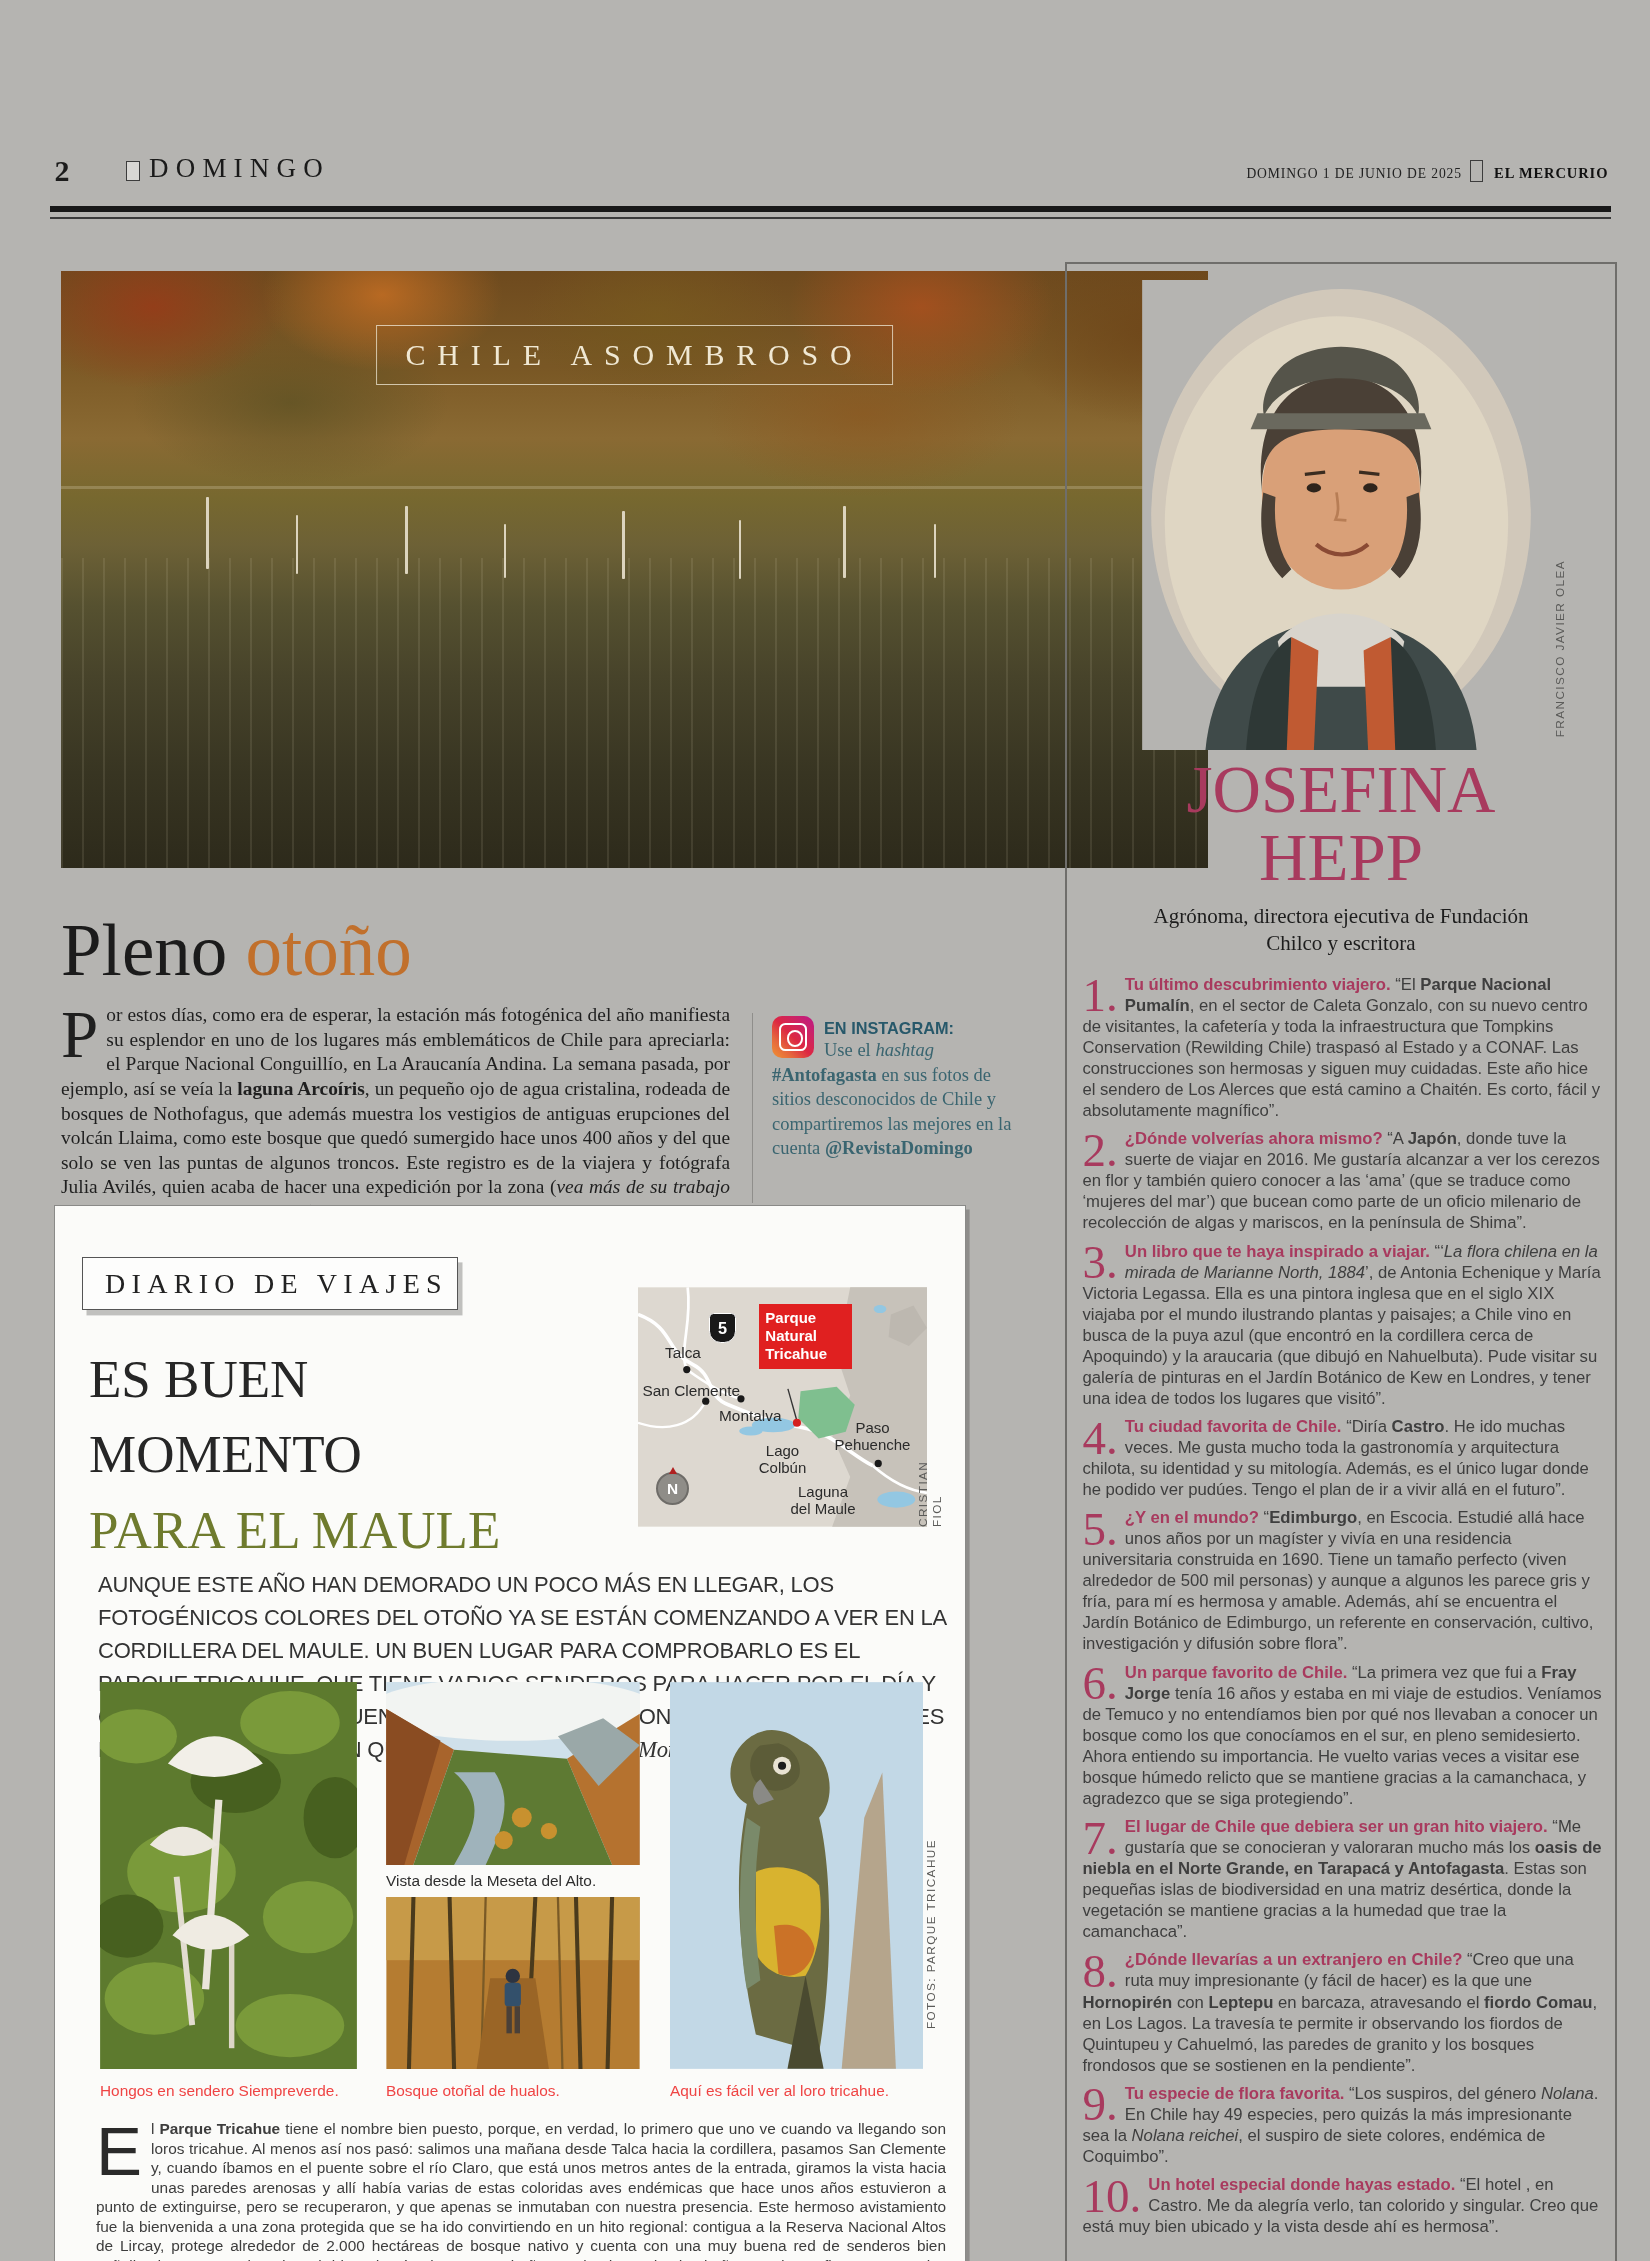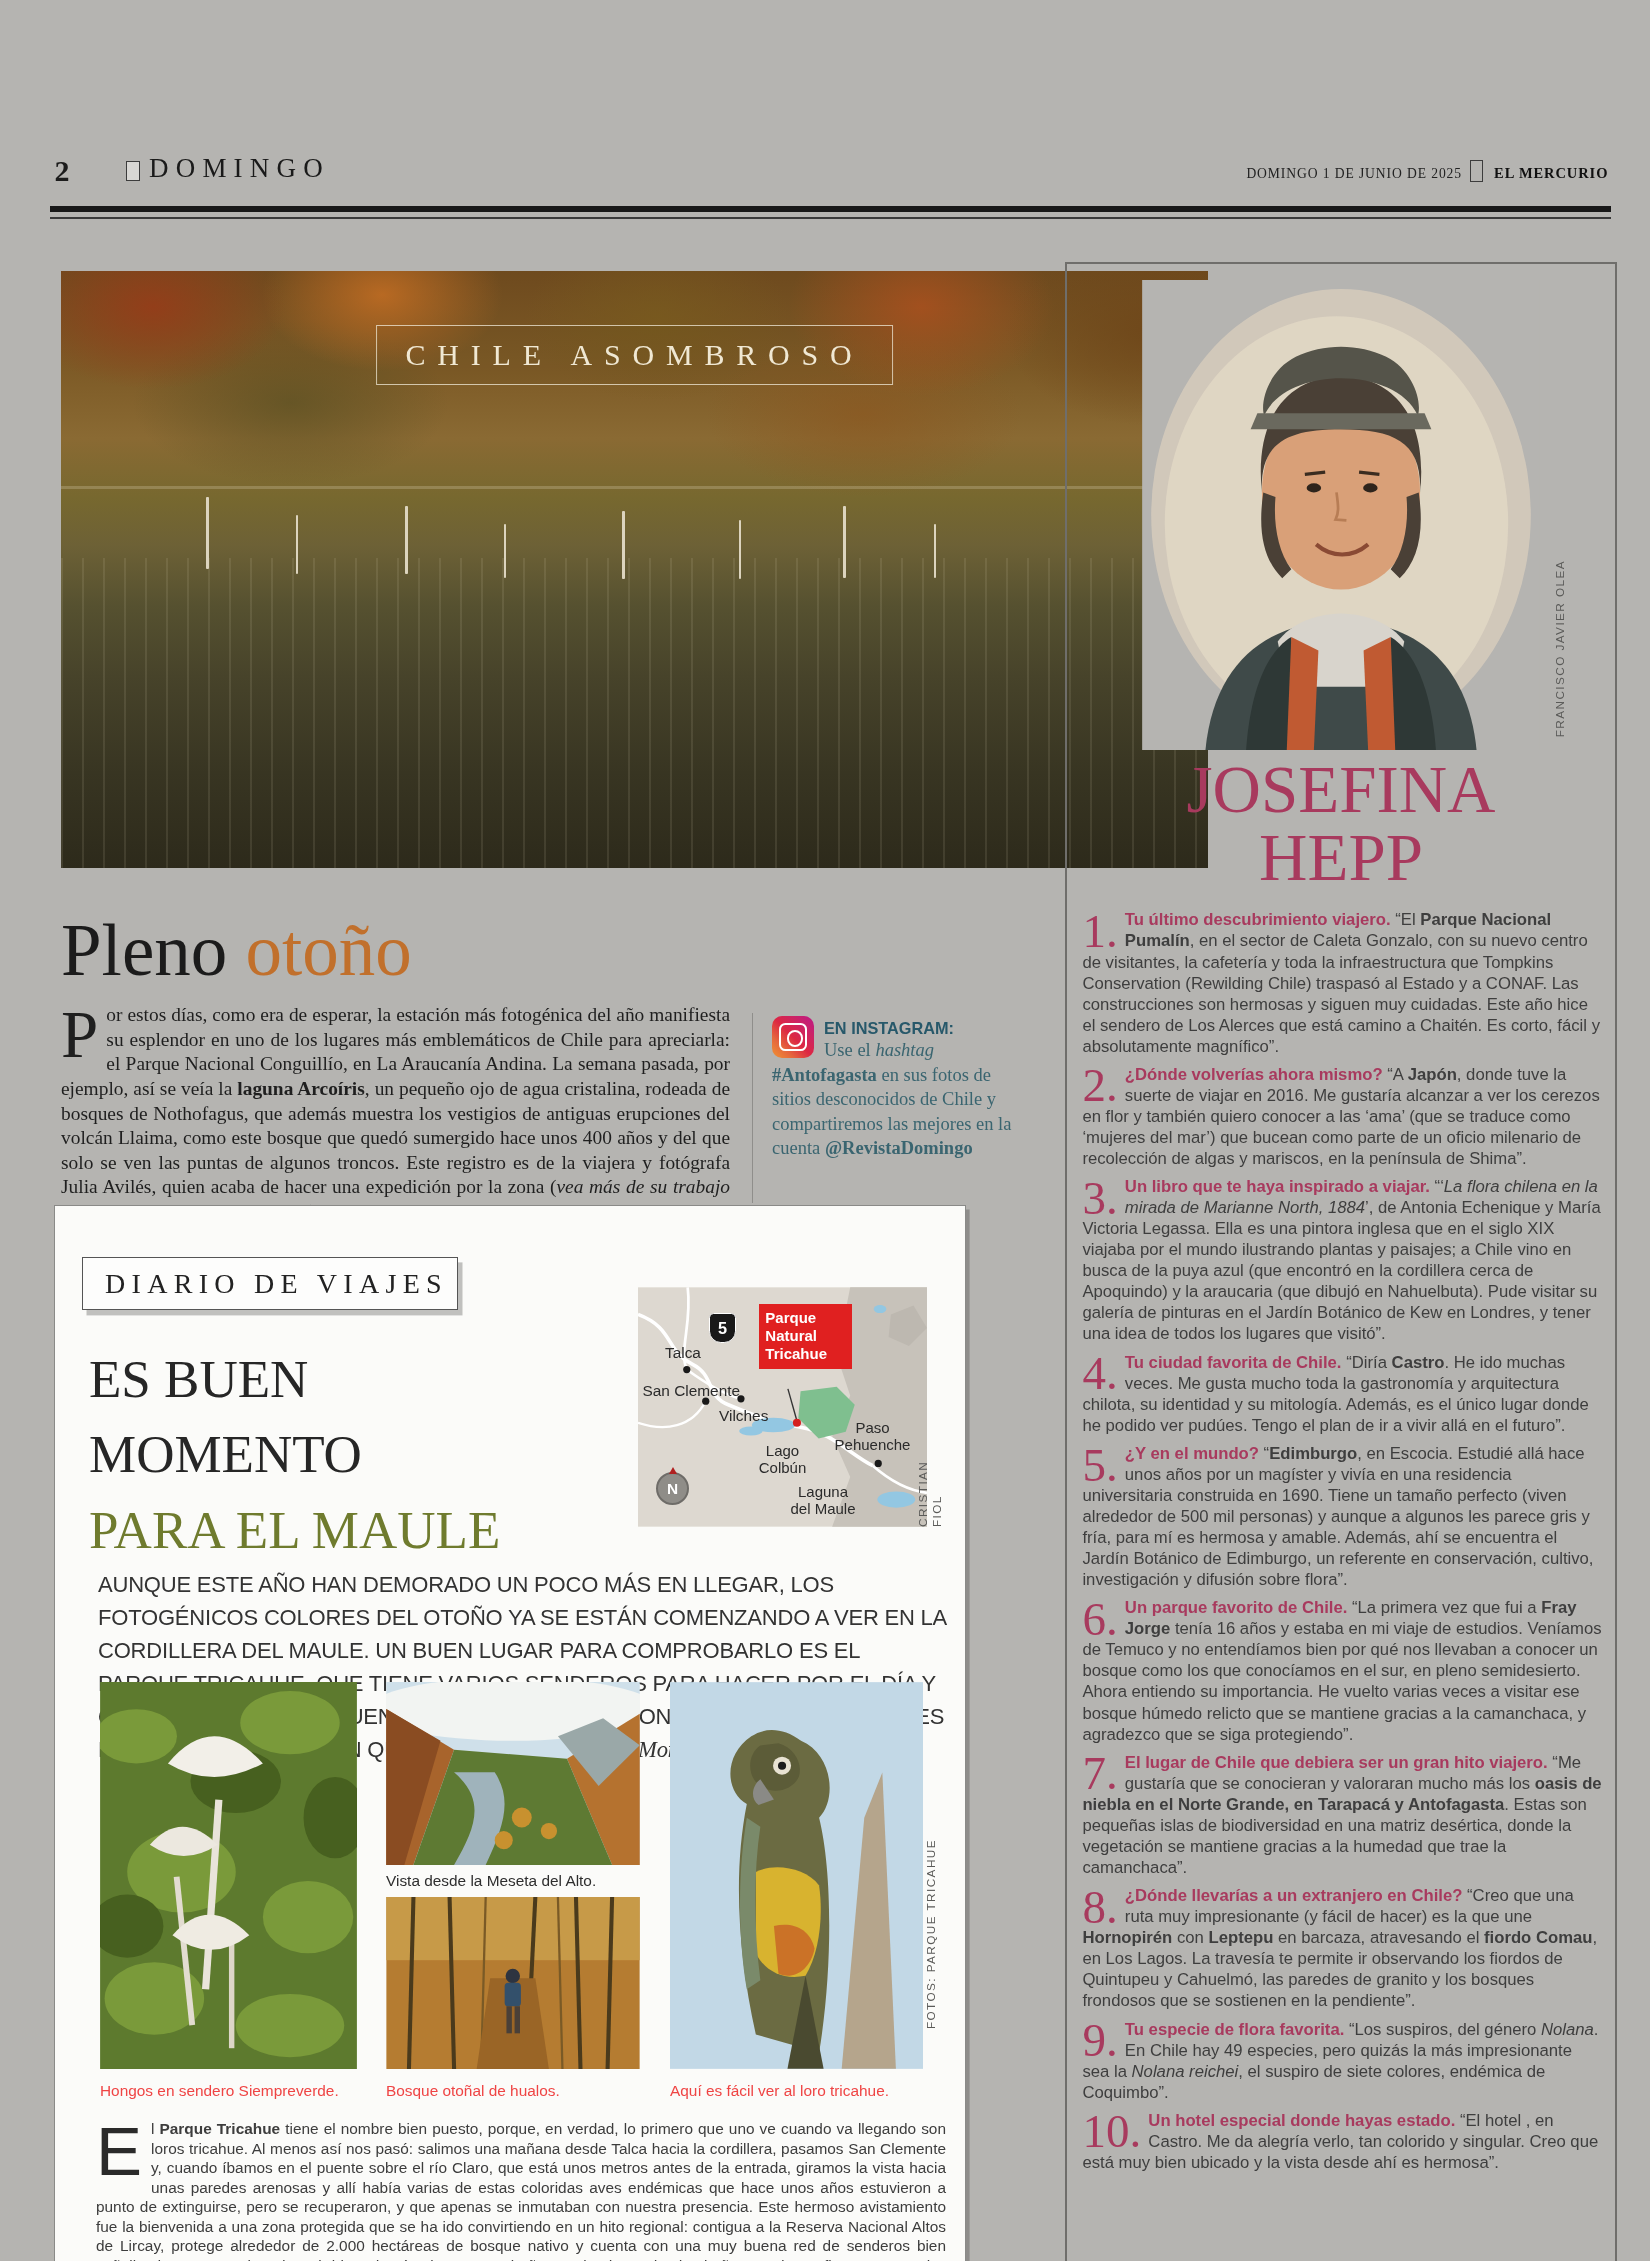--- a/index.html
+++ b/index.html
@@ -169,21 +169,21 @@
         <circle cx="108" cy="182" r="8" fill="#1a1a1a"></circle>
         <circle cx="150" cy="252" r="8" fill="#1a1a1a"></circle>
         <circle cx="228" cy="247" r="8" fill="#1a1a1a"></circle>
         <circle cx="532" cy="390" r="8" fill="#1a1a1a"></circle>
         <circle cx="352" cy="300" r="9" fill="#d42020"></circle>
       </svg>
       <div id="m-shield">5</div>
       <div id="m-park">Parque Natural Tricahue</div>
       <div class="mlabel" style="left:27px;top:58px;font-size:15.4px;">Talca</div>
       <div class="mlabel" style="left:4.5px;top:96px;font-size:15.4px;">San Clemente</div>
-      <div class="mlabel" style="left:81px;top:121px;font-size:15.4px;">Vilches</div>
+      <div class="mlabel" style="left:81px;top:121px;font-size:15.4px;">Montalva</div>
       <div class="mlabel" style="left:115px;top:156px;width:59px;text-align:center;font-size:15px;">Lago Colbún</div>
       <div class="mlabel" style="left:194px;top:133px;width:81px;text-align:center;font-size:15px;">Paso Pehuenche</div>
       <div class="mlabel" style="left:149px;top:197px;width:72px;text-align:center;font-size:15px;">Laguna del Maule</div>
       <div id="m-compass">N</div>
       <div class="vcredit" style="right:-17px;top:149px;">CRISTIAN FIOL</div>
     </div>
 
     <div id="deck"><span>AUNQUE ESTE AÑO HAN DEMORADO UN POCO MÁS EN LLEGAR, LOS FOTOGÉNICOS COLORES DEL OTOÑO YA SE ESTÁN COMENZANDO A VER EN LA CORDILLERA DEL MAULE. UN BUEN LUGAR PARA COMPROBARLO ES EL PARQUE TRICAHUE, QUE TIENE VARIOS SENDEROS PARA HACER POR EL DÍA Y QUE AHORA TAMBIÉN CUENTA CON UN CAMPING CON BUENAS INSTALACIONES PARA LOS QUE QUIERAN QUEDARSE.</span> <span class="by">POR </span><span class="byname">Sebastián Montalva W.</span></div>
 
     <div class="fph" id="fp1">
@@ -297,20 +297,21 @@
         <ellipse cx="505" cy="460" rx="16" ry="10" fill="#2e241c"></ellipse>
         <path d="M360 430 L 405 425 M 480 425 L 525 430" stroke="#3a2c20" stroke-width="7" fill="none"></path>
         <path d="M430 470 C 435 505, 435 515, 428 530 L 452 532" stroke="#b77d55" stroke-width="6" fill="none"></path>
         <path d="M385 585 C 420 615, 465 615, 500 585" stroke="#8a4a34" stroke-width="9" fill="none"></path>
         <path d="M268 470 C 255 560, 270 620, 310 660 L 330 640 C 300 600, 290 540, 295 480 Z" fill="#4a4036"></path>
         <path d="M612 470 C 625 560, 610 620, 570 660 L 550 640 C 580 600, 590 540, 585 480 Z" fill="#4a4036"></path>
       </svg>
       <div class="vcredit" id="pcredit" style="right:-27px;top:280px;">FRANCISCO JAVIER OLEA</div>
     </div>
     <div id="fname">JOSEFINA<br>HEPP</div>
+    <div id="fsub">Agrónoma, directora ejecutiva de Fundación<br>Chilco y escritora</div>
 
     <div id="items">
       <div class="item"><span class="num">1.</span><span class="q">Tu último descubrimiento viajero.</span> <span class="a">“El <b>Parque Nacional Pumalín</b>, en el sector de Caleta Gonzalo, con su nuevo centro de visitantes, la cafetería y toda la infraestructura que Tompkins Conservation (Rewilding Chile) traspasó al Estado y a CONAF. Las construcciones son hermosas y siguen muy cuidadas. Este año hice el sendero de Los Alerces que está camino a Chaitén. Es corto, fácil y absolutamente magnífico”.</span></div>
       <div class="item"><span class="num">2.</span><span class="q">¿Dónde volverías ahora mismo?</span> <span class="a">“A <b>Japón</b>, donde tuve la suerte de viajar en 2016. Me gustaría alcanzar a ver los cerezos en flor y también quiero conocer a las ‘ama’ (que se traduce como ‘mujeres del mar’) que bucean como parte de un oficio milenario de recolección de algas y mariscos, en la península de Shima”.</span></div>
       <div class="item"><span class="num">3.</span><span class="q">Un libro que te haya inspirado a viajar.</span> <span class="a">“‘<i>La flora chilena en la mirada de Marianne North, 1884</i>’, de Antonia Echenique y María Victoria Legassa. Ella es una pintora inglesa que en el siglo XIX viajaba por el mundo ilustrando plantas y paisajes; a Chile vino en busca de la puya azul (que encontró en la cordillera cerca de Apoquindo) y la araucaria (que dibujó en Nahuelbuta). Pude visitar su galería de pinturas en el Jardín Botánico de Kew en Londres, y tener una idea de todos los lugares que visitó”.</span></div>
       <div class="item"><span class="num">4.</span><span class="q">Tu ciudad favorita de Chile.</span> <span class="a">“Diría <b>Castro</b>. He ido muchas veces. Me gusta mucho toda la gastronomía y arquitectura chilota, su identidad y su mitología. Además, es el único lugar donde he podido ver pudúes. Tengo el plan de ir a vivir allá en el futuro”.</span></div>
       <div class="item"><span class="num">5.</span><span class="q">¿Y en el mundo?</span> <span class="a">“<b>Edimburgo</b>, en Escocia. Estudié allá hace unos años por un magíster y vivía en una residencia universitaria construida en 1690. Tiene un tamaño perfecto (viven alrededor de 500 mil personas) y aunque a algunos les parece gris y fría, para mí es hermosa y amable. Además, ahí se encuentra el Jardín Botánico de Edimburgo, un referente en conservación, cultivo, investigación y difusión sobre flora”.</span></div>
       <div class="item"><span class="num">6.</span><span class="q">Un parque favorito de Chile.</span> <span class="a">“La primera vez que fui a <b>Fray Jorge</b> tenía 16 años y estaba en mi viaje de estudios. Veníamos de Temuco y no entendíamos bien por qué nos llevaban a conocer un bosque como los que conocíamos en el sur, en pleno semidesierto. Ahora entiendo su importancia. He vuelto varias veces a visitar ese bosque húmedo relicto que se mantiene gracias a la camanchaca, y agradezco que se siga protegiendo”.</span></div>
       <div class="item"><span class="num">7.</span><span class="q">El lugar de Chile que debiera ser un gran hito viajero.</span> <span class="a">“Me gustaría que se conocieran y valoraran mucho más los <b>oasis de niebla en el Norte Grande, en Tarapacá y Antofagasta</b>. Estas son pequeñas islas de biodiversidad en una matriz desértica, donde la vegetación se mantiene gracias a la humedad que trae la camanchaca”.</span></div>
       <div class="item"><span class="num">8.</span><span class="q">¿Dónde llevarías a un extranjero en Chile?</span> <span class="a">“Creo que una ruta muy impresionante (y fácil de hacer) es la que une <b>Hornopirén</b> con <b>Leptepu</b> en barcaza, atravesando el <b>fiordo Comau</b>, en Los Lagos. La travesía te permite ir observando los fiordos de Quintupeu y Cahuelmó, las paredes de granito y los bosques frondosos que se sostienen en la pendiente”.</span></div>

